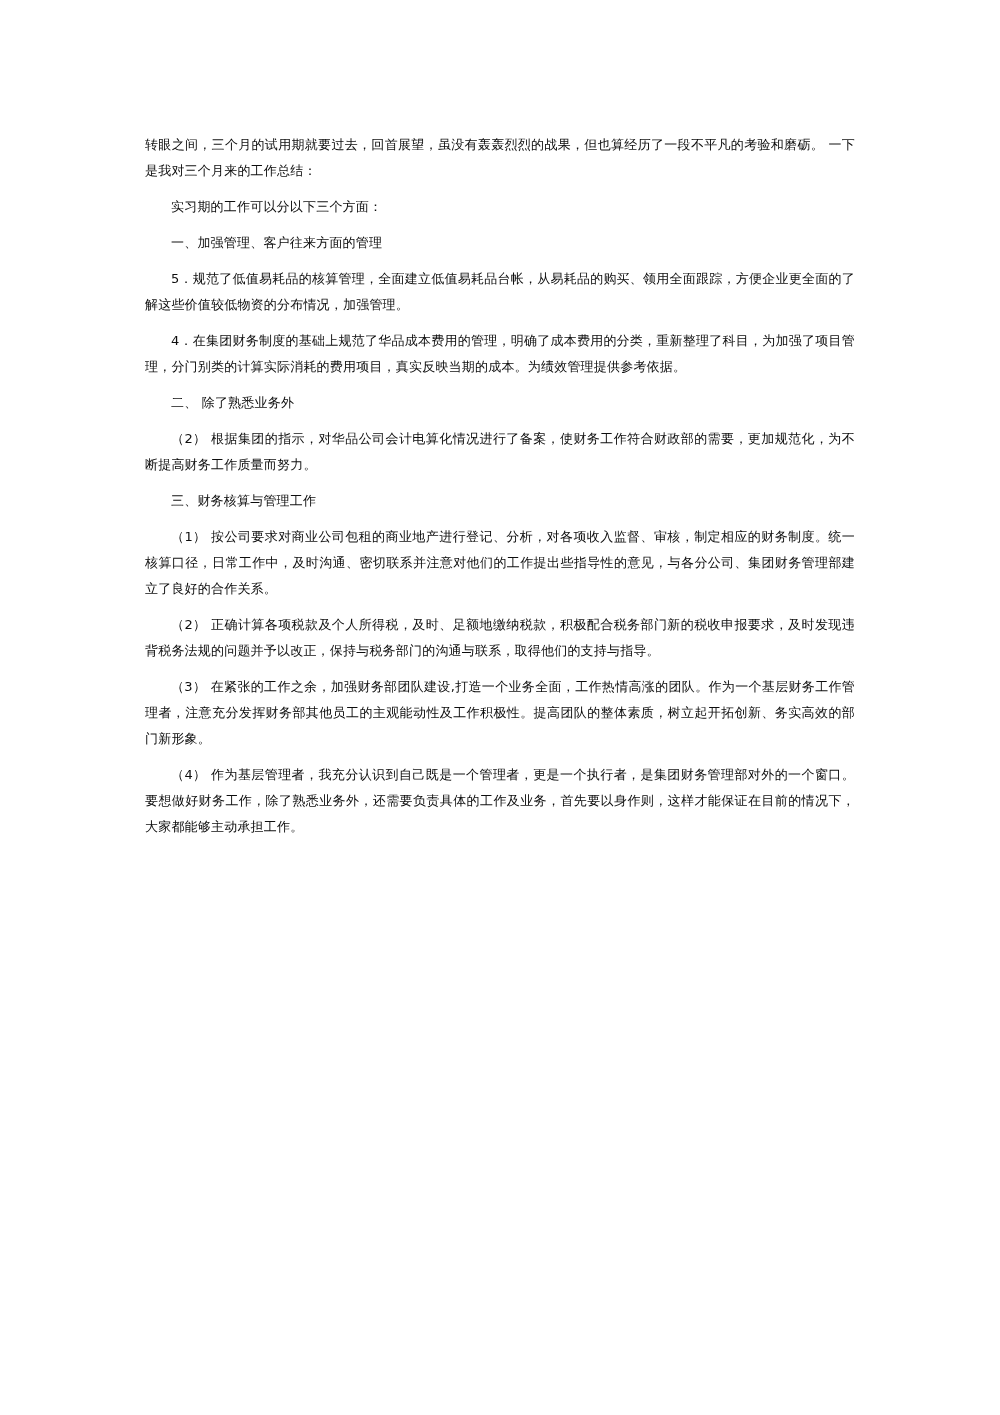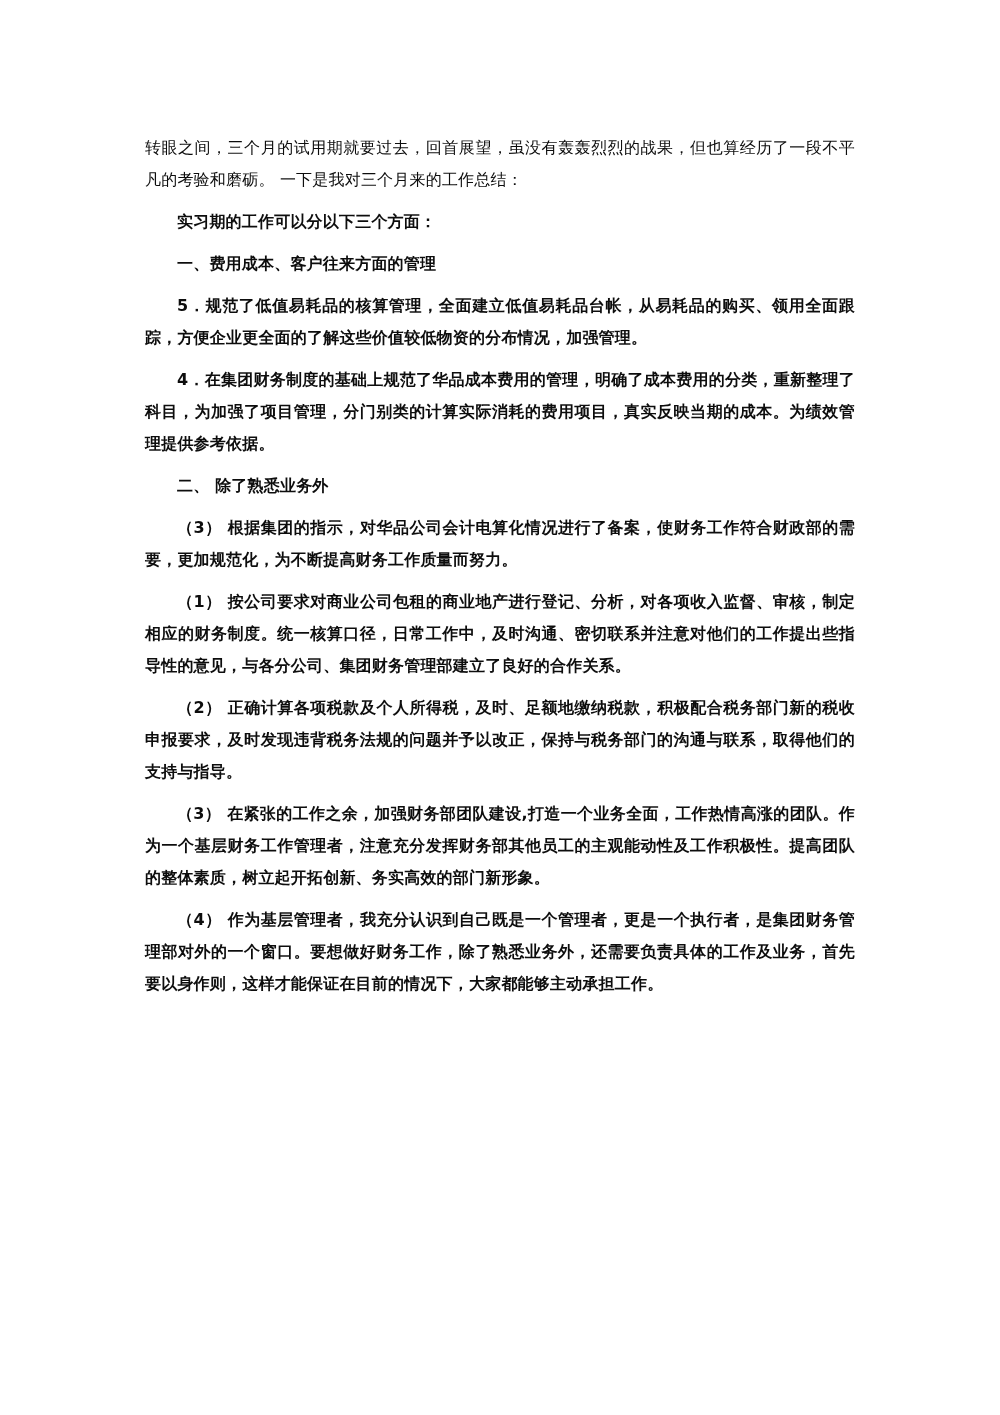--- a/index.html
+++ b/index.html
@@ -22,46 +22,46 @@
     background: #ffffff;
     overflow: hidden;
   }
   .doc-body {
     position: absolute;
     left: 145px;
     top: 132px;
     width: 710px;
   }
   .para {
-    font-size: 16px;
+    font-size: 13px;
     line-height: 2.0;
     text-align: justify;
     text-justify: inter-ideograph;
     margin: 0 0 10px 0;
     letter-spacing: 0.2px;
     color: #0d0d0d;
   }
   .para.indent {
     text-indent: 2em;
-    font-weight: bold;
   }
   .para.last {
     margin-bottom: 0;
   }
 </style>
 </head>
 <body>
 
 <div class="page">
   <div class="doc-body">
     <p class="para">转眼之间，三个月的试用期就要过去，回首展望，虽没有轰轰烈烈的战果，但也算经历了一段不平凡的考验和磨砺。 一下是我对三个月来的工作总结：</p>
     <p class="para indent">实习期的工作可以分以下三个方面：</p>
-    <p class="para indent">一、费用成本、客户往来方面的管理</p>
+    <p class="para indent">一、加强管理、客户往来方面的管理</p>
     <p class="para indent">5．规范了低值易耗品的核算管理，全面建立低值易耗品台帐，从易耗品的购买、领用全面跟踪，方便企业更全面的了解这些价值较低物资的分布情况，加强管理。</p>
     <p class="para indent">4．在集团财务制度的基础上规范了华品成本费用的管理，明确了成本费用的分类，重新整理了科目，为加强了项目管理，分门别类的计算实际消耗的费用项目，真实反映当期的成本。为绩效管理提供参考依据。</p>
     <p class="para indent">二、 除了熟悉业务外</p>
-    <p class="para indent">（3） 根据集团的指示，对华品公司会计电算化情况进行了备案，使财务工作符合财政部的需要，更加规范化，为不断提高财务工作质量而努力。</p>
+    <p class="para indent">（2） 根据集团的指示，对华品公司会计电算化情况进行了备案，使财务工作符合财政部的需要，更加规范化，为不断提高财务工作质量而努力。</p>
+    <p class="para indent">三、财务核算与管理工作</p>
     <p class="para indent">（1） 按公司要求对商业公司包租的商业地产进行登记、分析，对各项收入监督、审核，制定相应的财务制度。统一核算口径，日常工作中，及时沟通、密切联系并注意对他们的工作提出些指导性的意见，与各分公司、集团财务管理部建立了良好的合作关系。</p>
     <p class="para indent">（2） 正确计算各项税款及个人所得税，及时、足额地缴纳税款，积极配合税务部门新的税收申报要求，及时发现违背税务法规的问题并予以改正，保持与税务部门的沟通与联系，取得他们的支持与指导。</p>
     <p class="para indent">（3） 在紧张的工作之余，加强财务部团队建设,打造一个业务全面，工作热情高涨的团队。作为一个基层财务工作管理者，注意充分发挥财务部其他员工的主观能动性及工作积极性。提高团队的整体素质，树立起开拓创新、务实高效的部门新形象。</p>
     <p class="para indent last">（4） 作为基层管理者，我充分认识到自己既是一个管理者，更是一个执行者，是集团财务管理部对外的一个窗口。要想做好财务工作，除了熟悉业务外，还需要负责具体的工作及业务，首先要以身作则，这样才能保证在目前的情况下，大家都能够主动承担工作。</p>
   </div>
 </div>
 
 </body></html>

